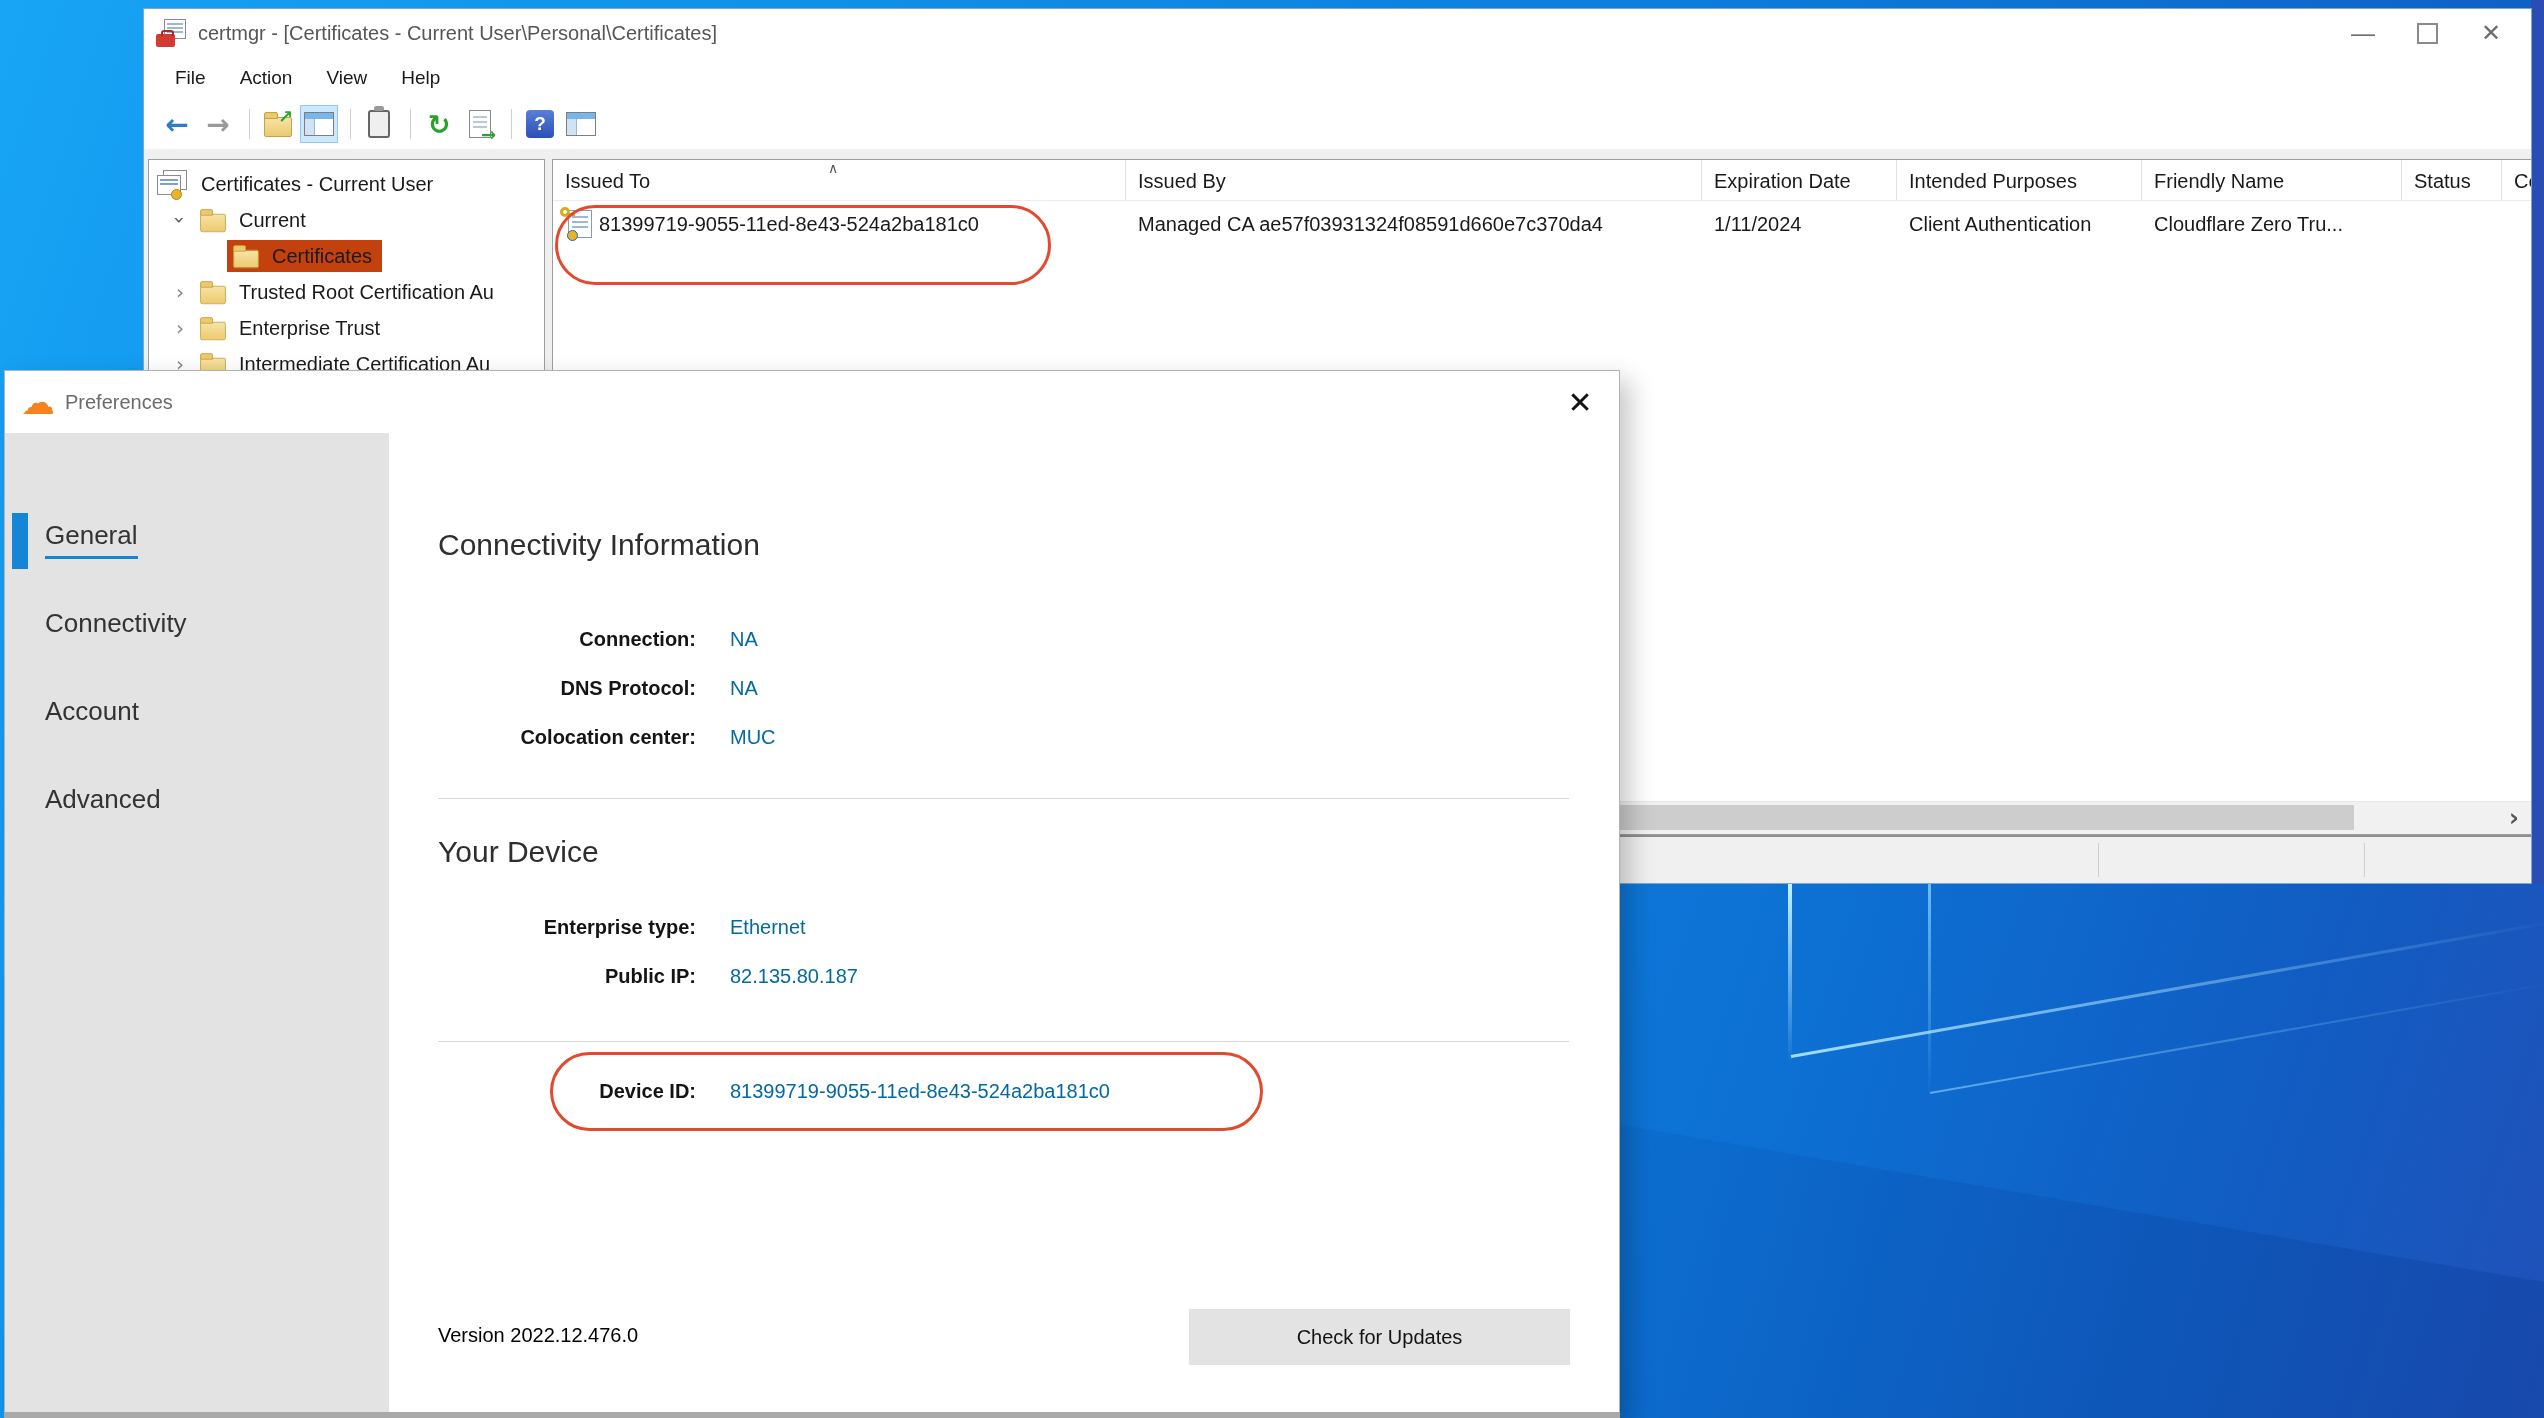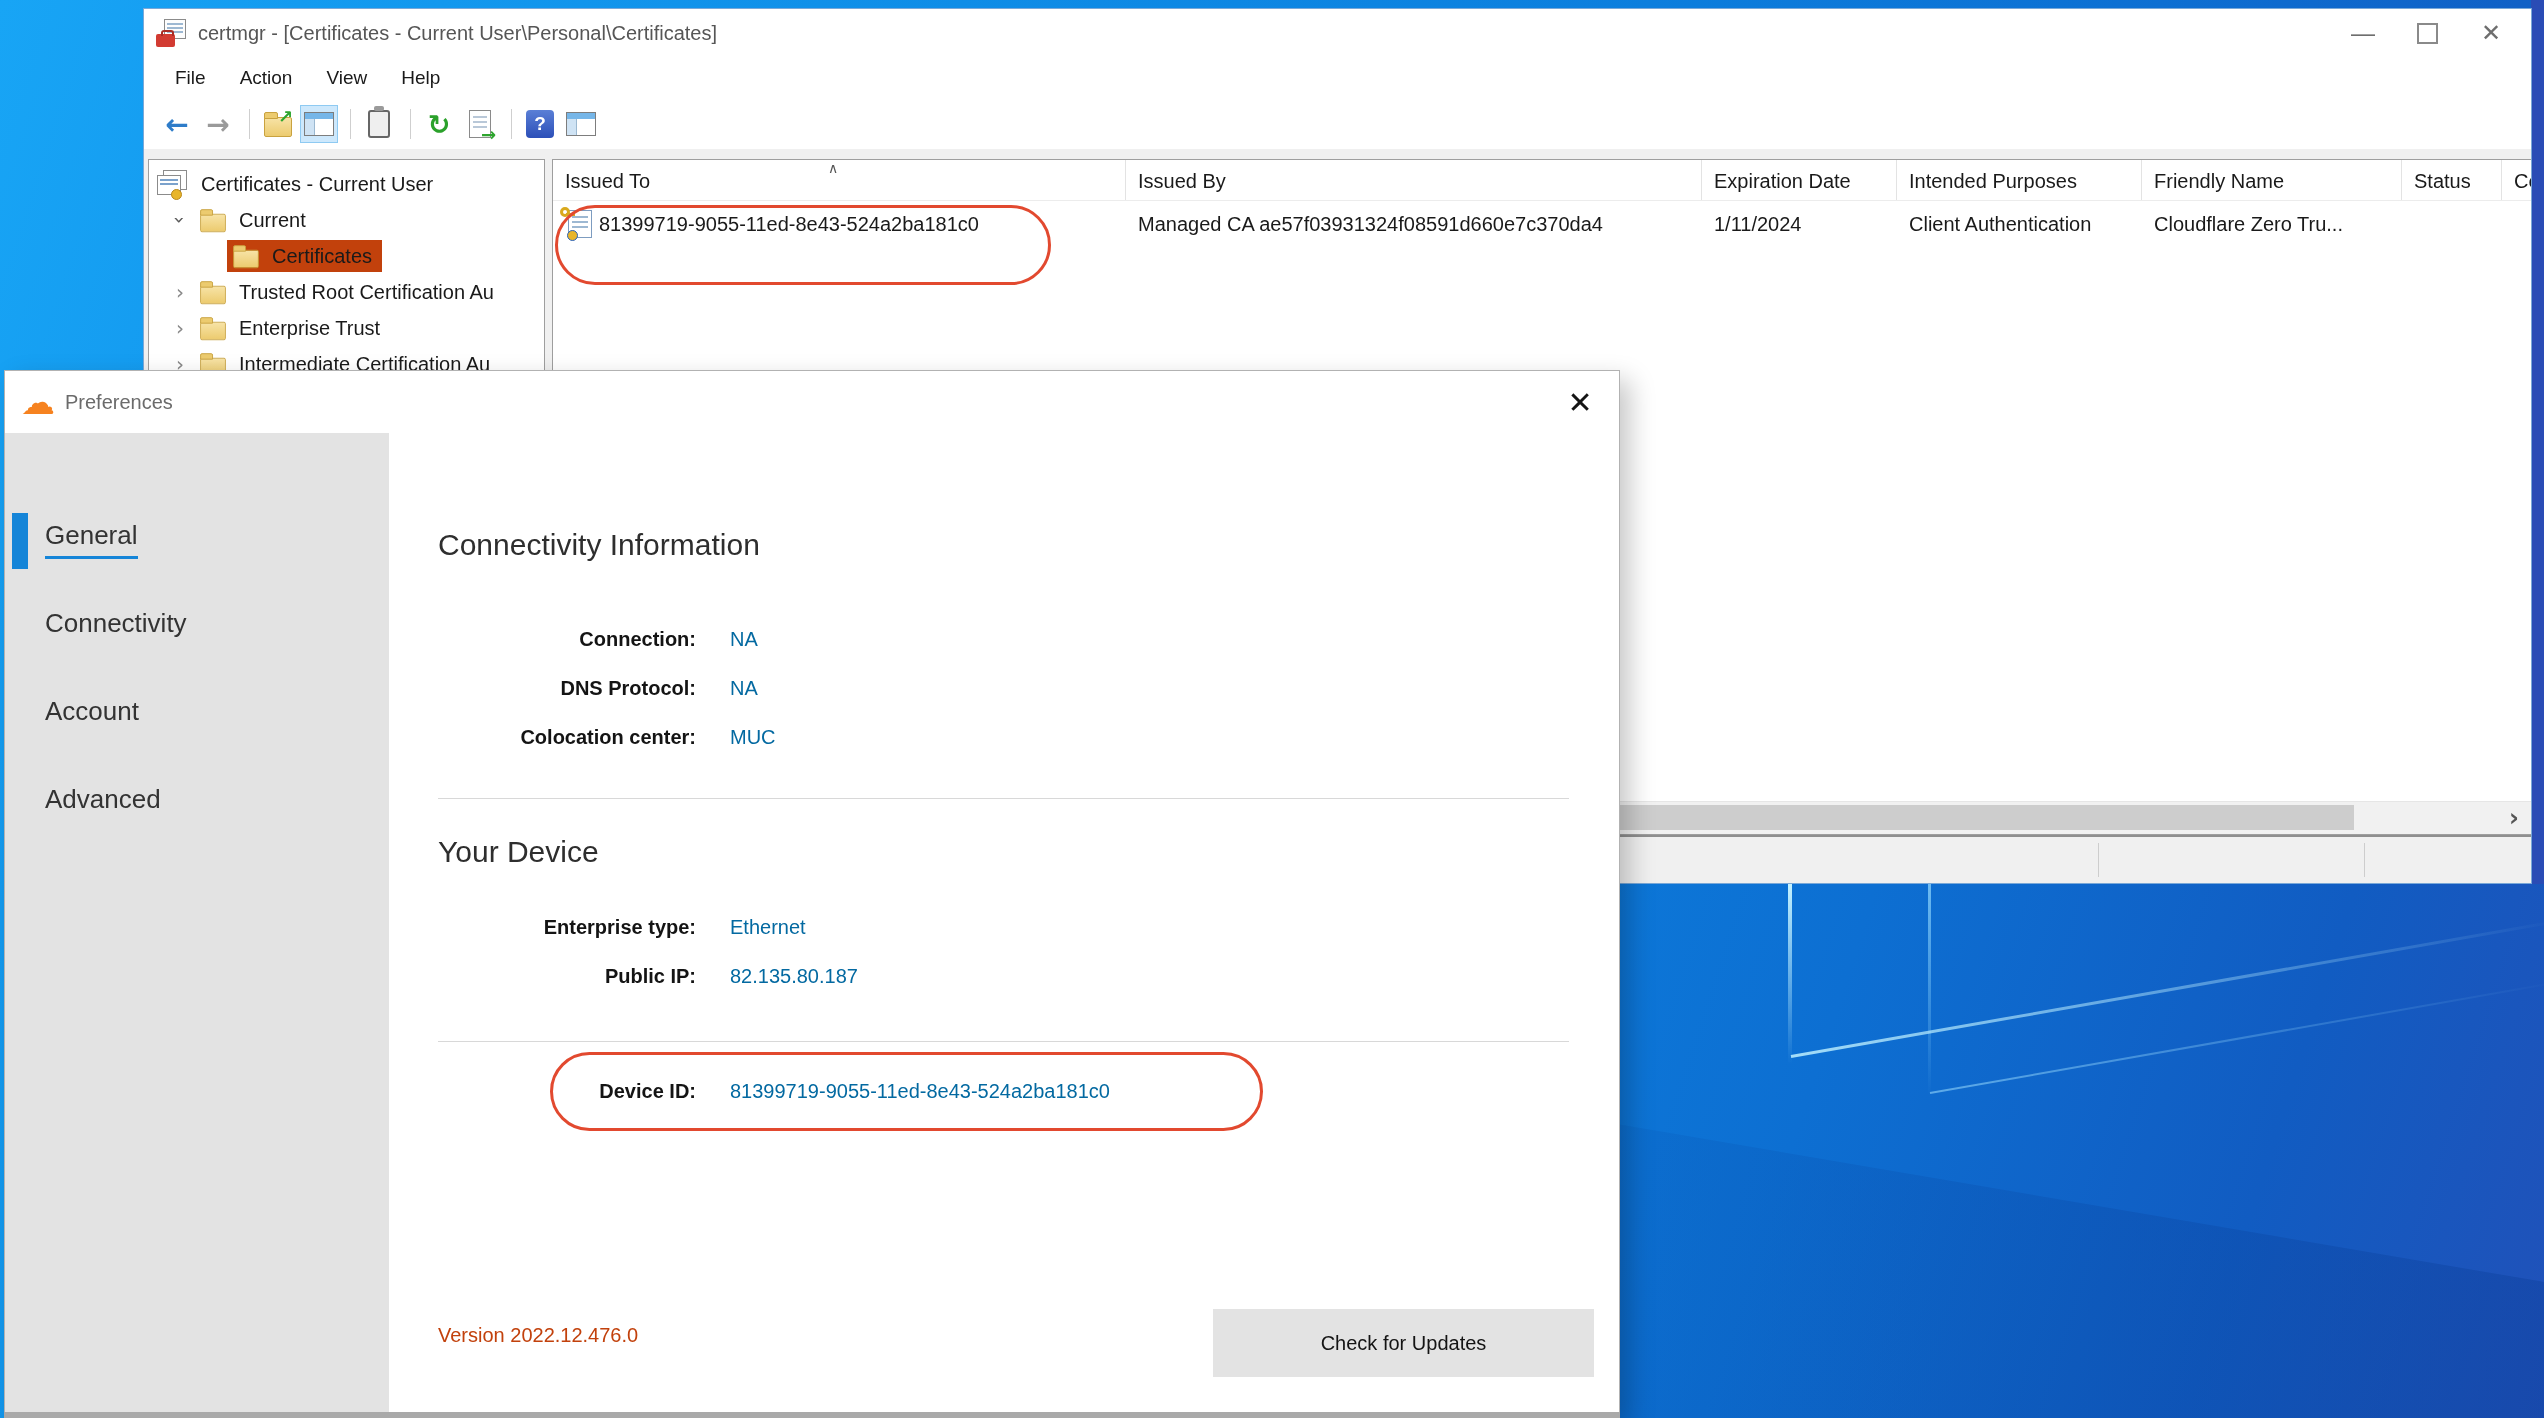--- a/index.html
+++ b/index.html
@@ -113,22 +113,22 @@
   .nitem .nlabel{display:inline-block;padding-bottom:5px;}
   .nitem.sel .nlabel{border-bottom:3px solid #1585d8;}
   .nbar{position:absolute;left:7px;top:8px;width:16px;height:56px;background:#1585d8;}
   .dcontent{flex:1;position:relative;background:#fff;}
   .h2{position:absolute;left:49px;font-size:30px;color:#2e2e2e;font-weight:400;}
   .rowgrid{position:absolute;left:49px;display:grid;grid-template-columns:258px auto;column-gap:34px;font-size:20px;}
   .rowgrid .lab{text-align:right;font-weight:bold;color:#141414;height:49px;line-height:49px;}
   .rowgrid .val{color:#0369a1;height:49px;line-height:49px;}
   .divider{position:absolute;left:49px;right:50px;height:1px;background:#d8d8d8;}
   .oval2{left:161px;top:619px;width:707px;height:73px;}
-  .version{position:absolute;left:49px;top:891px;font-size:20px;color:#c2410c;}
-  .updbtn{position:absolute;left:824px;top:876px;width:381px;height:68px;background:#e3e3e3;border:none;
+  .version{position:absolute;left:49px;top:891px;font-size:20px;color:#000000;}
+  .updbtn{position:absolute;left:800px;top:876px;width:381px;height:56px;background:#e3e3e3;border:none;
           font-size:20px;color:#141414;font-family:inherit;}
 </style>
 </head>
 <body>
 
 <div class="desktop">
   <div class="beam v1"></div>
   <div class="beam v2"></div>
   <div class="beam d1"></div>
   <div class="beam d2"></div>

